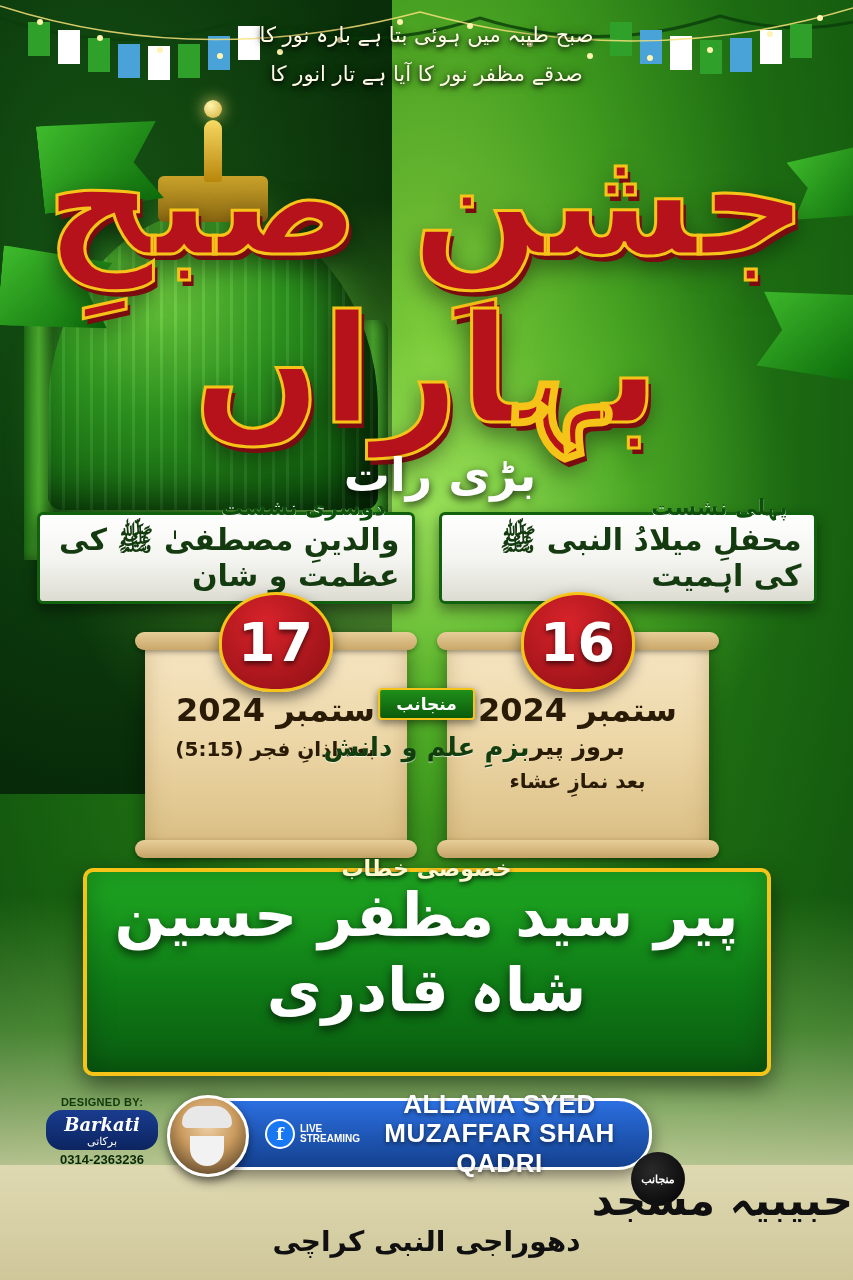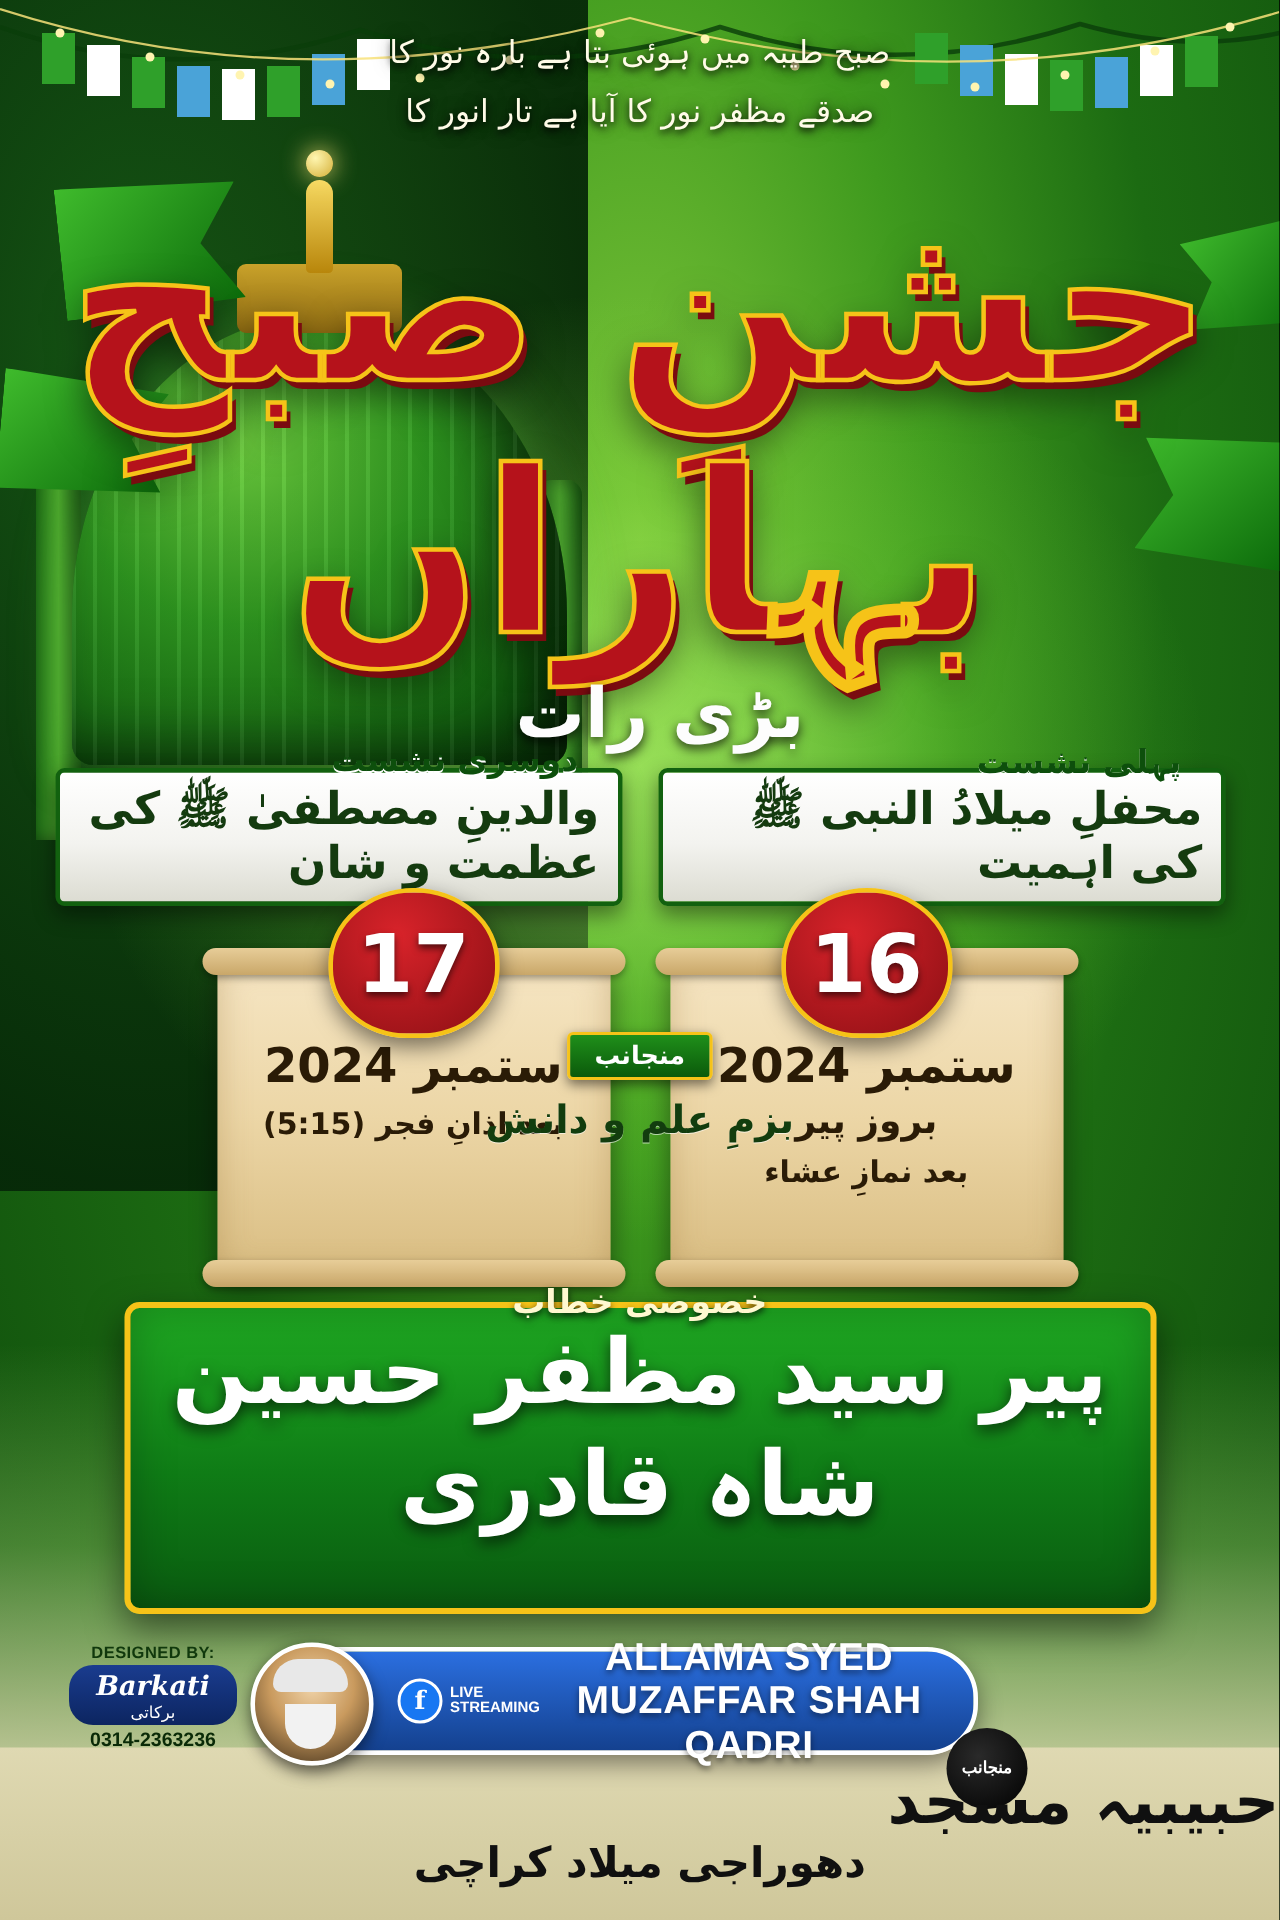--- a/index.html
+++ b/index.html
@@ -499,16 +499,16 @@
       <div>ALLAMA SYED</div>
       <div>MUZAFFAR SHAH QADRI</div>
     </div>
   </div>
 
   <div class="venue-seal">
     <span>منجانب</span>
   </div>
   <div class="venue">
     <div class="vmain">حبیبیہ مسجد</div>
-    <div class="vsub">دھوراجی میلاد کراچی</div>
+    <div class="vsub">دھوراجی النبی کراچی</div>
   </div>
 
 </div>
 
 </body></html>

